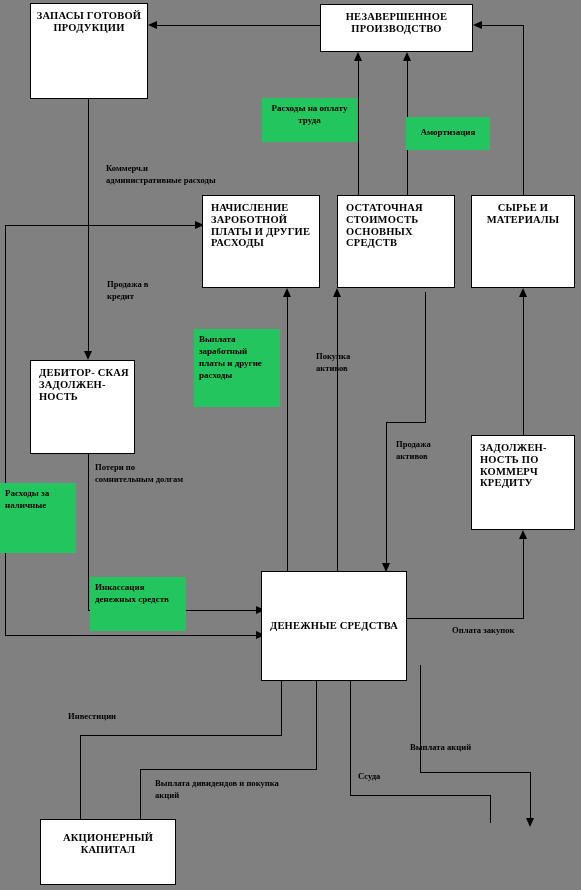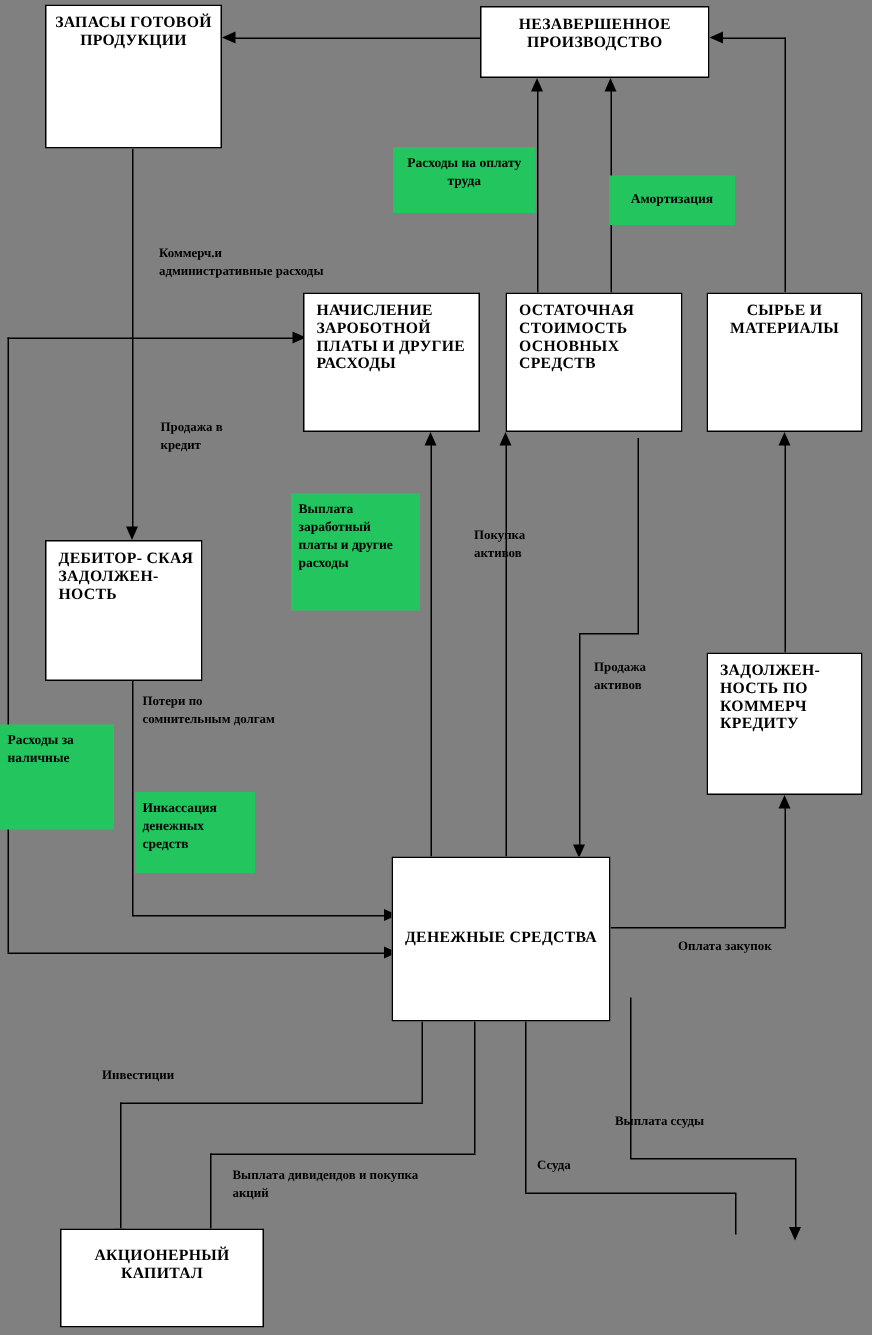--- a/index.html
+++ b/index.html
@@ -217,21 +217,21 @@
   </div>
 
   <div class="plate" style="left:194px; top:329px; width:86px; height:78px;">
     <span>Выплата заработный платы и другие расходы</span>
   </div>
 
   <div class="plate" style="left:0px; top:483px; width:76px; height:70px;">
     <span>Расходы за наличные</span>
   </div>
 
-  <div class="plate" style="left:90px; top:528px; width:80px; height:54px;">
+  <div class="plate" style="left:90px; top:577px; width:96px; height:54px;">
     <span>Инкассация денежных средств</span>
   </div>
 
   <div class="lbl" style="left:106px; top:162px; white-space:normal; width:110px;">
     <span>Коммерч.и административные расходы</span>
   </div>
 
   <div class="lbl" style="left:107px; top:278px; white-space:normal; width:70px;">
     <span>Продажа в кредит</span>
   </div>
@@ -258,16 +258,16 @@
 
   <div class="lbl" style="left:155px; top:777px; white-space:normal; width:140px;">
     <span>Выплата дивидендов и покупка акций</span>
   </div>
 
   <div class="lbl" style="left:358px; top:770px;">
     <span>Ссуда</span>
   </div>
 
   <div class="lbl" style="left:410px; top:741px;">
-    <span>Выплата ссуды</span>
+    <span>Выплата акций</span>
   </div>
 
 </div>
 
 </body></html>

